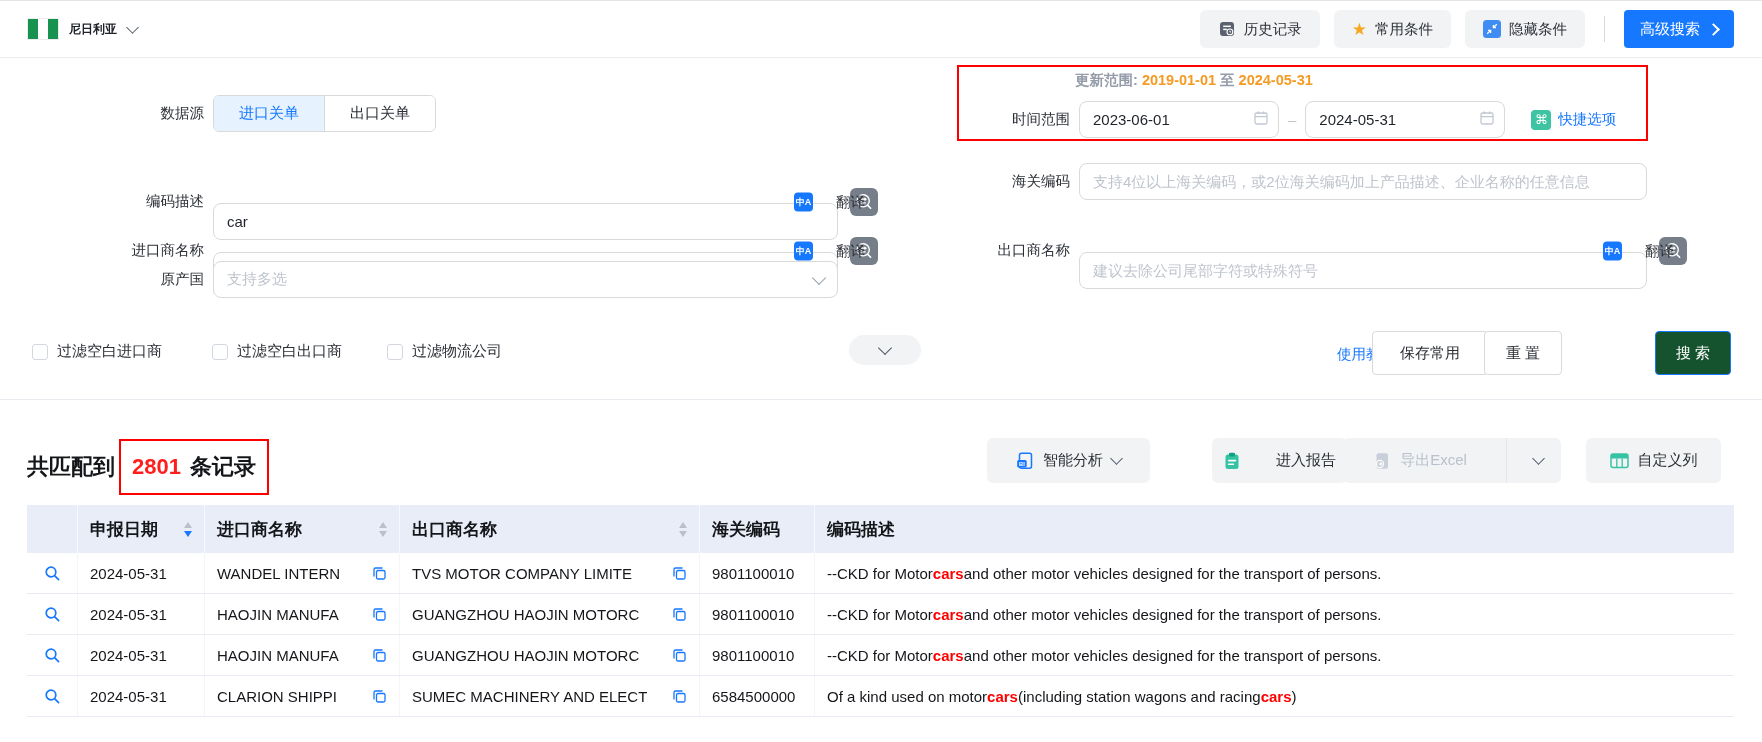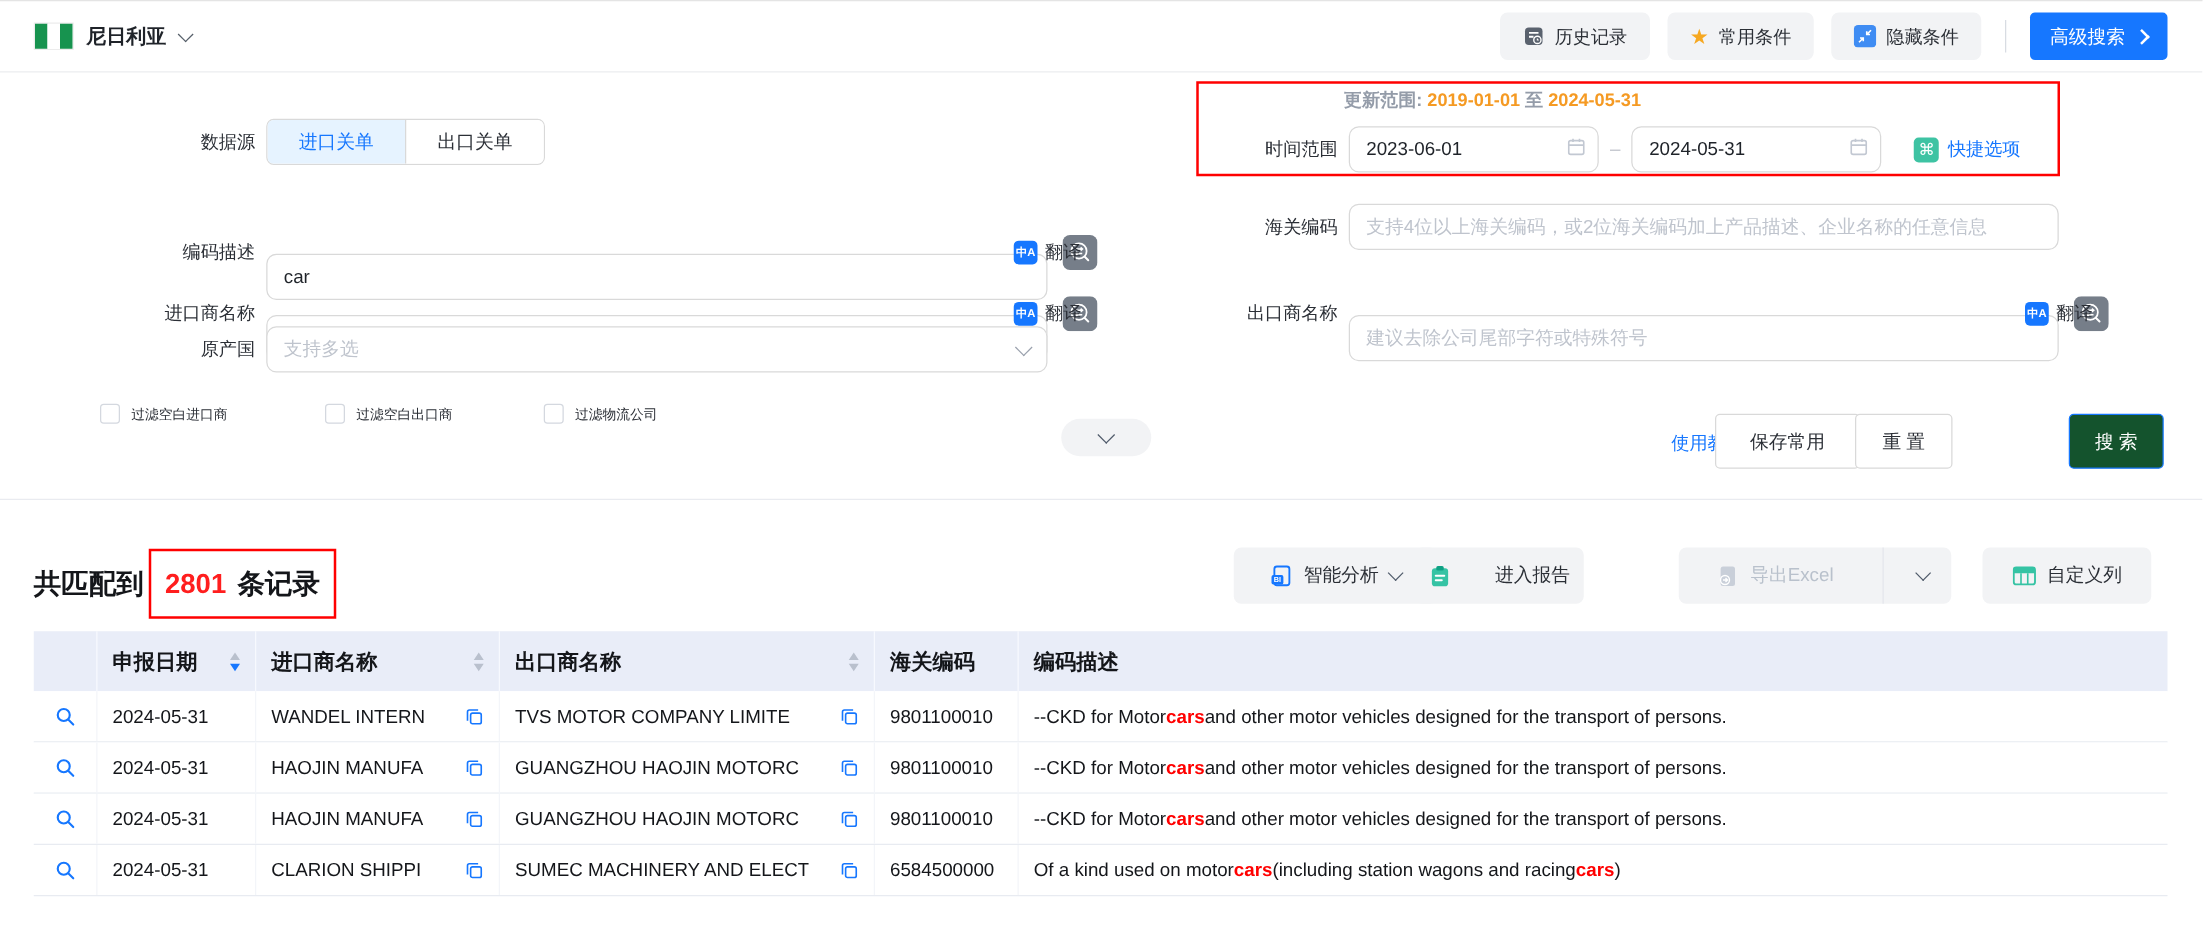--- a/index.html
+++ b/index.html
@@ -11,21 +11,21 @@
   }
   
   .topbar{position:absolute;top:0;left:0;width:1762px;height:57px;
     border-bottom:1px solid #ebedf0;display:flex;align-items:center;
     padding:0 28px;box-sizing:border-box;}
   .country{display:flex;align-items:center;gap:11px;cursor:pointer;}
   .flag{width:30px;height:20px;display:flex;box-shadow:0 0 0 1px #ececec;}
   .flag span{flex:1;}
   .flag .g{background:#17934f;}
   .flag .w{background:#fff;}
-  .country-name{font-size:16px;font-weight:700;color:#1f2329;}
+  .country-name{font-size:12px;font-weight:700;color:#1f2329;}
   .chev{width:8px;height:8px;border-right:1.6px solid #57606a;border-bottom:1.6px solid #57606a;
     transform:rotate(45deg);margin-top:-4px;}
   .topbar-right{margin-left:auto;display:flex;align-items:center;gap:14px;}
   .tb-btn{height:38px;background:#f2f3f5;border-radius:6px;display:flex;align-items:center;
     gap:8px;padding:0 18px;font-size:14.5px;color:#2b2f36;cursor:pointer;white-space:nowrap;}
   .vdiv{width:1px;height:26px;background:#d8dce2;margin:0 5px;}
   .adv-btn{height:38px;background:#1677ff;color:#fff;border-radius:4px;display:flex;
     align-items:center;gap:9px;padding:0 16px;font-size:15px;cursor:pointer;}
   .adv-chev{width:7px;height:7px;border-right:2px solid #fff;border-bottom:2px solid #fff;
     transform:rotate(-45deg);}
@@ -42,43 +42,43 @@
   .seg-item.active{background:#e6f3ff;color:#1677ff;}
   .seg-item + .seg-item{border-left:1px solid #d9d9d9;}
   .inp{height:37px;border:1px solid #d9d9d9;border-radius:8px;box-sizing:border-box;
     font-size:15px;padding:0 13px;color:#1f2329;outline:none;background:#fff;
     font-family:inherit;}
   .inp::placeholder{color:#bfc4cd;}
   .w-left{width:625px;}
   .w-right{width:568px;}
   .pad-trans{padding-right:88px;margin-top:40px;}
   .translate{position:absolute;right:13px;top:50%;transform:translateY(-50%);
-    display:flex;gap:6px;align-items:center;color:#2b2f36;font-size:14.5px;cursor:pointer;}
+    display:flex;gap:23px;align-items:center;color:#2b2f36;font-size:14.5px;cursor:pointer;}
   .trans-ico{width:19px;height:19px;background:#1677ff;border-radius:4px;color:#fff;
     font-size:9px;font-weight:700;display:flex;align-items:center;justify-content:center;letter-spacing:0;}
   .match-btn{margin-left:12px;cursor:pointer;display:flex;}
   .selectbox{height:37px;width:625px;border:1px solid #d9d9d9;border-radius:8px;box-sizing:border-box;
     display:flex;align-items:center;padding:0 13px;background:#fff;cursor:pointer;}
   .selectbox .ph{color:#bfc4cd;font-size:15px;flex:1;}
   .sel-chev{width:9px;height:9px;border-right:1.6px solid #9aa1ad;border-bottom:1.6px solid #9aa1ad;
     transform:rotate(45deg);margin-top:-4px;}
   .upd{position:absolute;left:1075px;top:70px;font-size:14.5px;color:#949ca9;font-weight:700;}
   .upd .dt{color:#f59a23;}
   .date-inp{width:200px;position:relative;}
   .date-inp .inp-like{height:37px;width:100%;border:1px solid #d9d9d9;border-radius:8px;
     box-sizing:border-box;display:flex;align-items:center;padding:0 34px 0 13px;font-size:15px;color:#1f2329;background:#fff;}
   .cal{position:absolute;right:10px;top:50%;transform:translateY(-50%);}
   .dash{color:#c0c4cc;margin:0 9px;font-size:15px;}
   .quick{display:flex;align-items:center;gap:7px;margin-left:26px;cursor:pointer;}
   .quick-ico{width:20px;height:20px;background:#3ec3a3;border-radius:4px;color:#fff;
     font-size:13px;display:flex;align-items:center;justify-content:center;}
   .quick-txt{color:#1677ff;font-size:14.5px;}
   .annot{position:absolute;border:2px solid #ff0000;pointer-events:none;z-index:6;box-sizing:border-box;}
-  .cb-item{position:absolute;top:322px;display:flex;gap:9px;align-items:center;
-    font-size:11px;color:#2b2f36;cursor:pointer;margin-left:48px;}
+  .cb-item{position:absolute;top:341px;display:flex;gap:9px;align-items:center;
+    font-size:15px;color:#2b2f36;cursor:pointer;}
   .cb{width:16px;height:16px;border:1px solid #d4d8df;border-radius:3px;background:#fff;box-sizing:border-box;}
   .collapse-pill{position:absolute;left:849px;top:334px;width:72px;height:30px;background:#f2f3f5;
     border-radius:15px;display:flex;align-items:center;justify-content:center;cursor:pointer;}
   .pill-chev{width:9px;height:9px;border-right:1.8px solid #4e5969;border-bottom:1.8px solid #4e5969;
     transform:rotate(45deg);margin-top:-4px;}
   .tutorial{position:absolute;left:1337px;top:344px;color:#1677ff;font-size:14.5px;cursor:pointer;}
   .btn{position:absolute;top:330px;height:44px;border-radius:4px;font-size:15px;
     display:flex;align-items:center;justify-content:center;box-sizing:border-box;cursor:pointer;}
   .btn-outline{background:#fff;border:1px solid #d9d9d9;color:#2b2f36;}
   .btn-blue{background:#14532d;border:1px solid #1677ff;color:#fff;}
@@ -327,21 +327,21 @@
 
 <div class="tool-btn" style="left:987px;width:163px;">
   <svg width="18" height="18" viewBox="0 0 18 18">
       <rect x="3.5" y="1.2" width="12" height="15" rx="2" fill="none" stroke="#1677ff" stroke-width="1.5"></rect>
       <rect x="1.2" y="8" width="9.5" height="7.5" rx="1.5" fill="#1677ff"></rect>
       <text x="5.9" y="13.6" font-size="5.8" font-weight="bold" fill="#fff" text-anchor="middle" font-family="Liberation Sans,sans-serif">BI</text>
     </svg>
   <span>智能分析</span>
   <span class="tool-chev"></span>
 </div>
-<div class="tool-btn" style="left:1132px;width:135px;gap:35px;">
+<div class="tool-btn" style="left:1212px;width:135px;gap:35px;">
   <svg width="18" height="18" viewBox="0 0 18 18">
       <rect x="2.5" y="2.5" width="13" height="14.5" rx="2.5" fill="#35c3a4"></rect>
       <rect x="6" y="0.8" width="6" height="3.6" rx="1.3" fill="#0fa184"></rect>
       <line x1="5.6" y1="8.6" x2="12.4" y2="8.6" stroke="#fff" stroke-width="1.6" stroke-linecap="round"></line>
       <line x1="5.6" y1="12.2" x2="10.4" y2="12.2" stroke="#fff" stroke-width="1.6" stroke-linecap="round"></line>
     </svg>
   <span>进入报告</span>
 </div>
 <div class="tool-btn" style="left:1343px;width:218px;padding:0;">
   <div class="exp-main">

